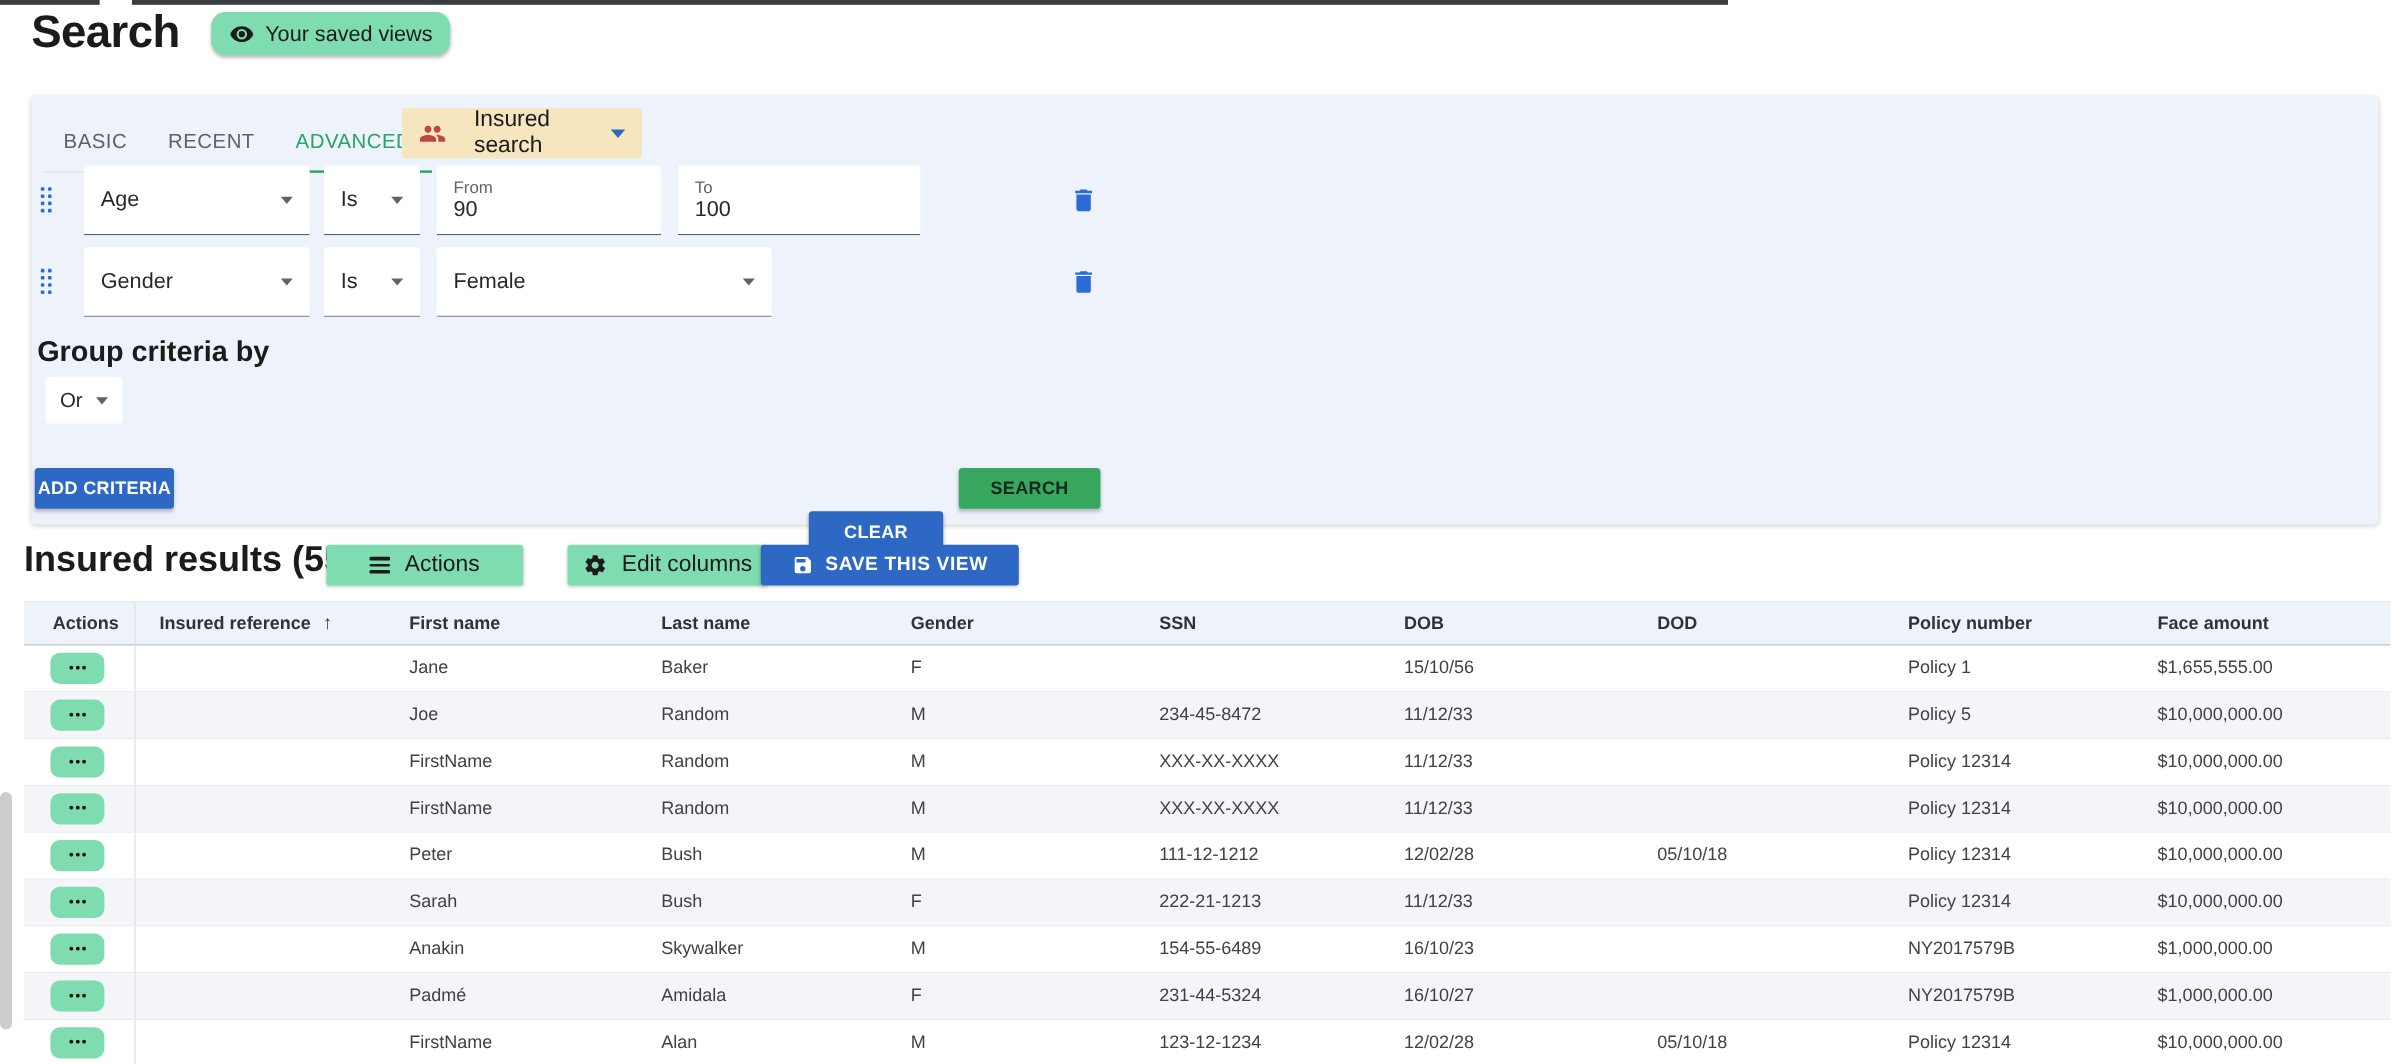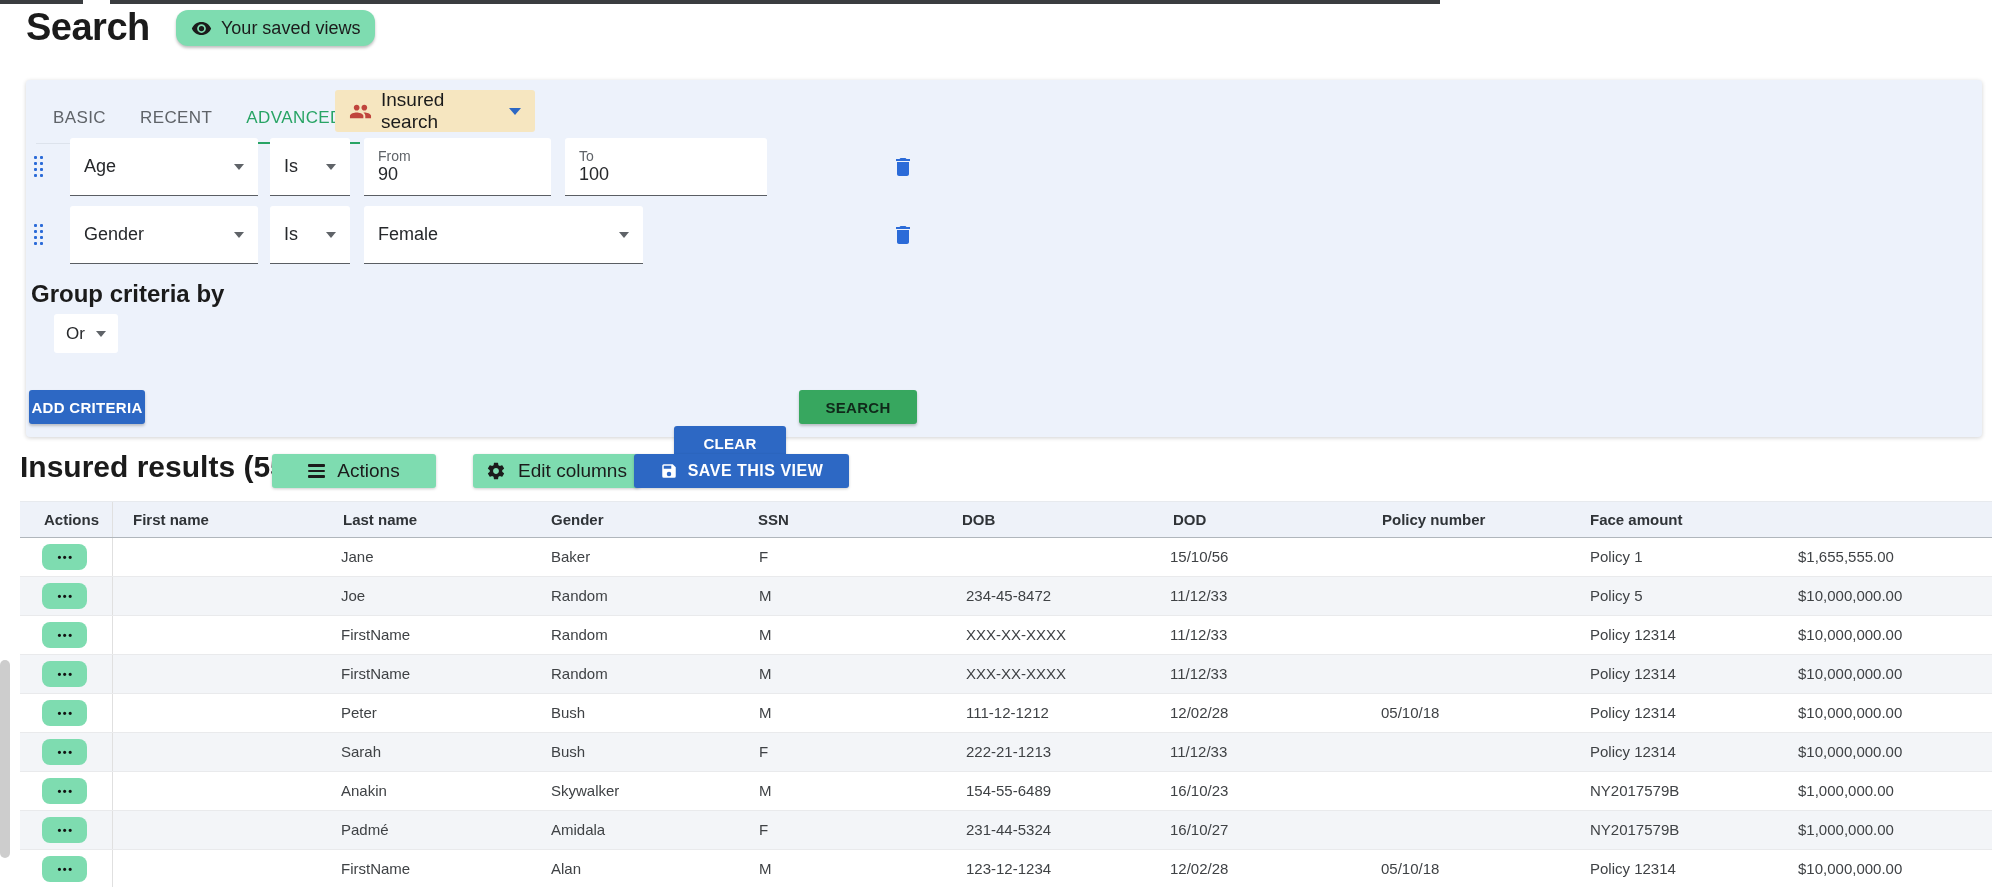--- a/index.html
+++ b/index.html
@@ -30,21 +30,21 @@
 
   .tabs { position:absolute; left:10px; top:12px; display:flex;
     border-bottom:1px solid #dde3ec; }
   .tab { padding:0 17px; height:52px; line-height:52px; font-size:17px; letter-spacing:.4px;
     color:#5f6368; background:none; border:none; border-bottom:2px solid transparent;
     margin-bottom:-1px; font-family:inherit; cursor:pointer; }
   .tab.active { color:#28a465; border-bottom-color:#28a465; }
 
   .search-type-chip { position:absolute; left:309px; top:10px; width:200px; height:42px;
     background:#f6e6c0; border:none; border-radius:3px; padding:0 14px;
-    display:flex; align-items:center; gap:9px; font-size:19px; color:#1b1b1b;
+    display:flex; align-items:center; gap:23px; font-size:19px; color:#1b1b1b;
     font-family:inherit; cursor:pointer; }
   .search-type-chip .label { flex:1; text-align:left; }
 
   .caret { width:0; height:0; border-left:5px solid transparent; border-right:5px solid transparent;
     border-top:6px solid #5f6368; }
   .caret.blue { border-top-color:#2d68c4; border-left-width:6px; border-right-width:6px; border-top-width:7px; }
 
   .criteria-row { position:absolute; left:0; width:100%; height:58px; }
   .row-1 { top:58px; } .row-2 { top:126px; }
   .drag-handle { position:absolute; left:8px; top:14px; width:14px; height:30px;
@@ -64,21 +64,21 @@
   .f-age, .f-gender { left:44px; width:188px; }
   .f-op { left:244px; width:80px; }
   .f-from { left:338px; width:187px; }
   .f-to { left:539px; width:202px; }
   .f-value { left:338px; width:279px; }
 
   .trash-btn { position:absolute; left:862px; top:14px; width:30px; height:30px;
     background:none; border:none; cursor:pointer; display:flex; align-items:center; justify-content:center; }
 
   .group-heading { position:absolute; left:5px; top:200px; font-size:24px; font-weight:bold; color:#1b1b1b; }
-  .group-select { position:absolute; left:28px; top:234px; width:64px; height:39px;
+  .group-select { position:absolute; left:12px; top:234px; width:64px; height:39px;
     background:#fff; border:none; border-radius:3px; padding:0 12px;
     display:flex; align-items:center; justify-content:space-between;
     font-size:17px; color:#26282b; font-family:inherit; cursor:pointer; }
 
   .btn { border:none; border-radius:3px; font-family:inherit; font-weight:bold;
     font-size:15px; letter-spacing:.3px; cursor:pointer;
     display:flex; align-items:center; justify-content:center;
     box-shadow:0 2px 3px rgba(0,0,0,.22); }
   .btn.blue { background:#2d68c4; color:#fff; }
   .btn.green { background:#37a75f; color:#10291a; }
@@ -264,20 +264,21 @@
     <svg width="18" height="18" viewBox="0 0 24 24">
         <path fill="#fff" d="M17 3H5a2 2 0 0 0-2 2v14a2 2 0 0 0 2 2h14a2 2 0 0 0 2-2V7l-4-4zm-5 16a3 3 0 1 1 0-6 3 3 0 0 1 0 6zm3-10H5V5h10v4z"></path>
       </svg>
   </span>
   <span>SAVE THIS VIEW</span>
 </button>
 
 <div class="table">
   <div class="thead">
       <div class="th c0">Actions</div>
+      <div class="th c1">Insured reference<span class="sort">↑</span></div>
       <div class="th c2">First name</div>
       <div class="th c3">Last name</div>
       <div class="th c4">Gender</div>
       <div class="th c5">SSN</div>
       <div class="th c6">DOB</div>
       <div class="th c7">DOD</div>
       <div class="th c8">Policy number</div>
       <div class="th c9">Face amount</div>
     </div>
   <div>

